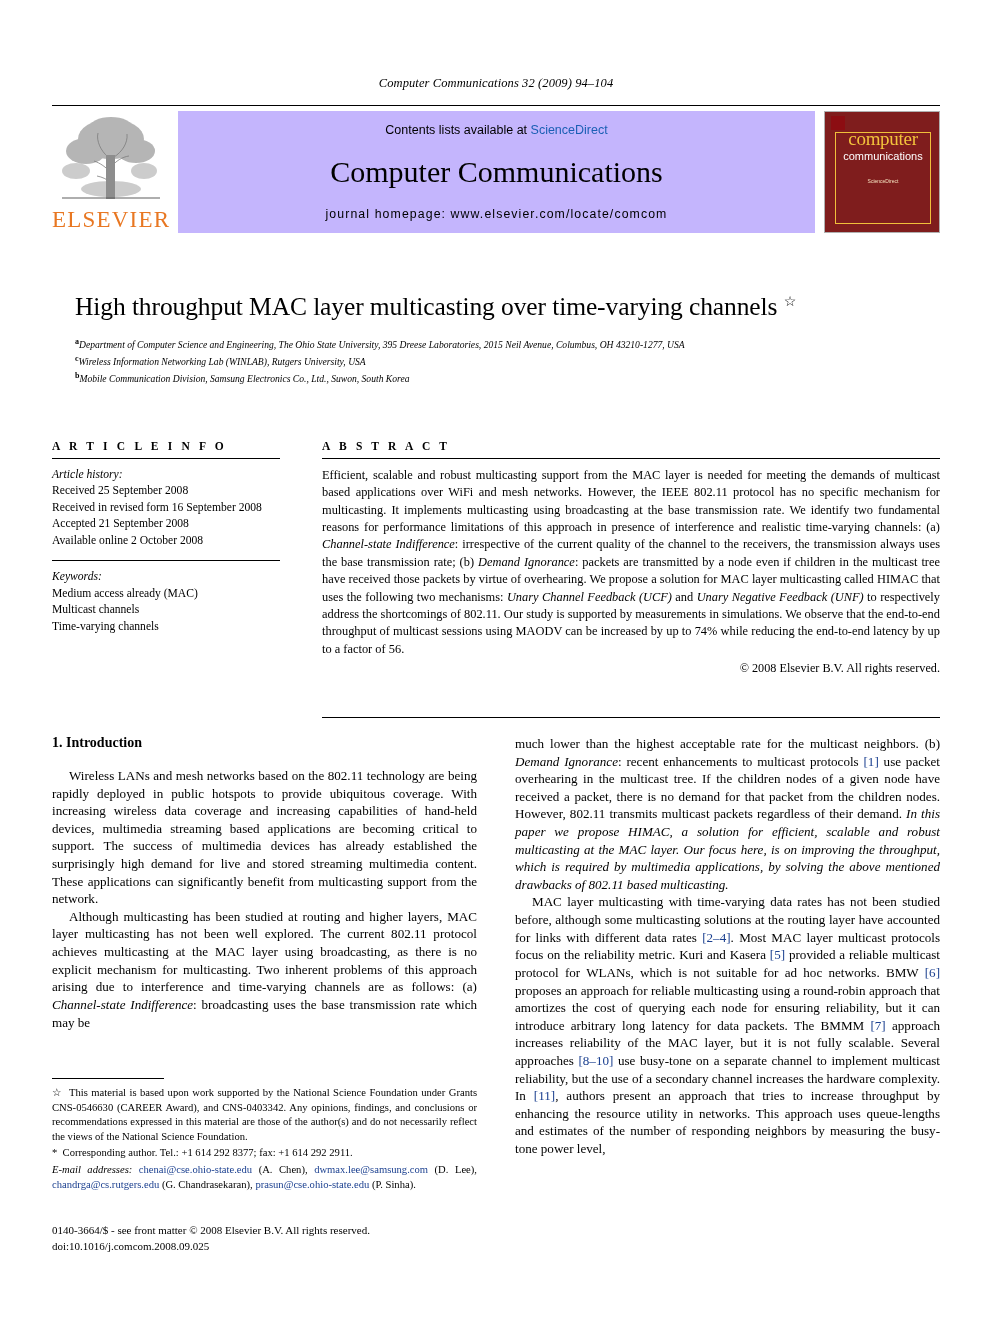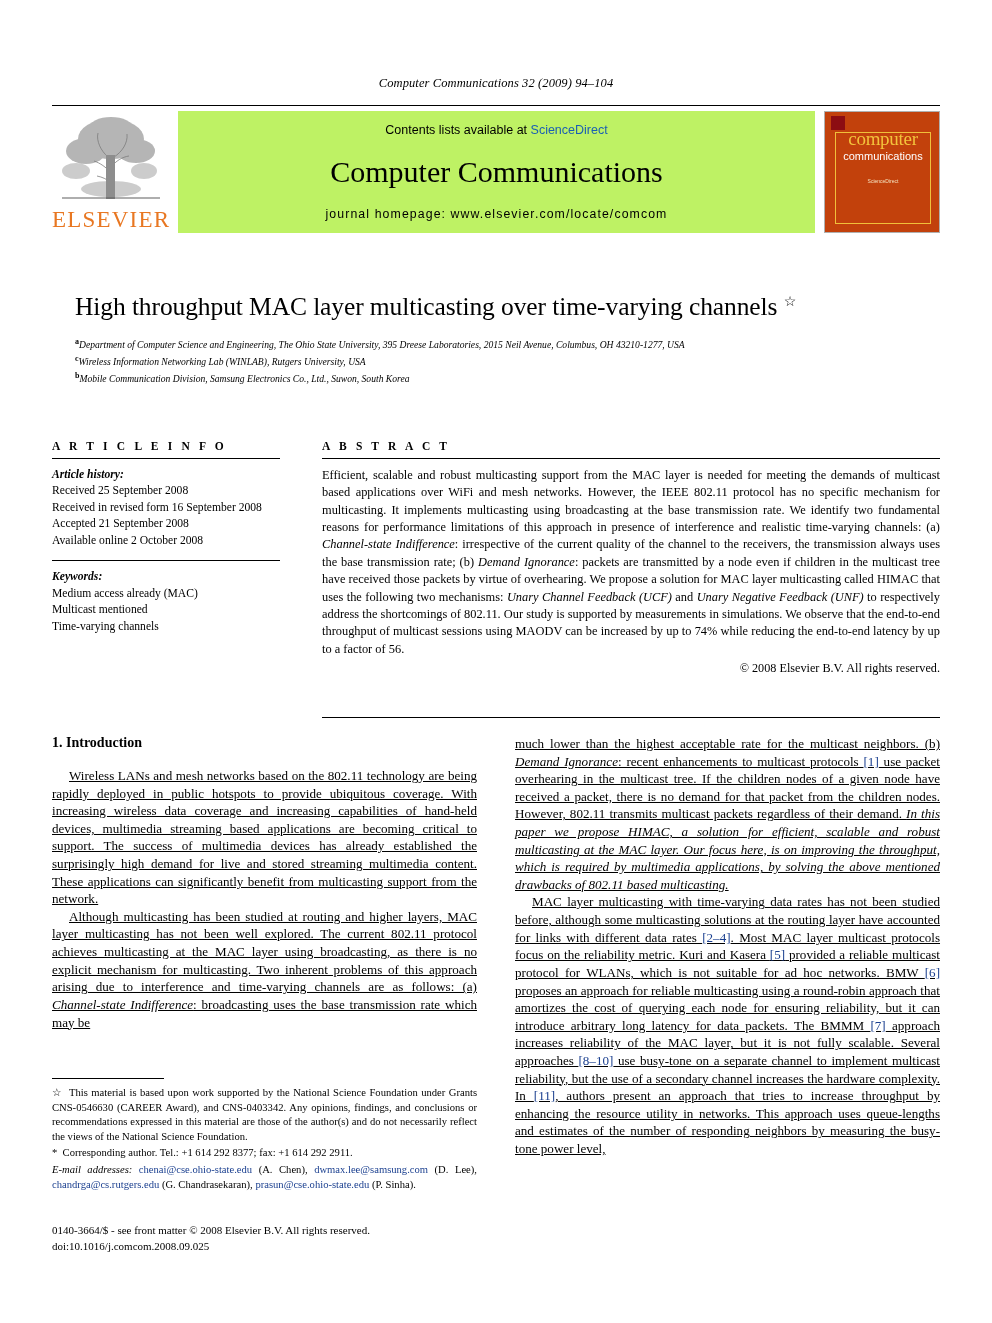--- a/index.html
+++ b/index.html
@@ -69,21 +69,21 @@
     font-size: 23px;
     letter-spacing: 1.2px;
     color: #E87722;
   }
   .journal-band {
     position: absolute;
     top: 6px;
     left: 126px;
     width: 637px;
     height: 122px;
-    background: #bef264;
+    background: #c4b5fd;
   }
   .contents-line {
     position: absolute;
     top: 12px; left: 0;
     width: 637px;
     text-align: center;
     font-family: "Liberation Sans", sans-serif;
     font-size: 12.5px;
   }
   .contents-line .sd {
@@ -105,21 +105,21 @@
     font-family: "Liberation Sans", sans-serif;
     font-size: 12.3px;
     letter-spacing: 1.1px;
   }
   .cover-thumb {
     position: absolute;
     top: 6px;
     left: 772px;
     width: 116px;
     height: 122px;
-    background: #c2410c;
+    background: #7f1d1d;
     border: 1px solid #b0b0b0;
     box-sizing: border-box;
   }
   .cover-inner-frame {
     position: absolute;
     top: 20px; left: 10px;
     width: 96px; height: 92px;
     border: 1px solid #f0c03a;
     box-sizing: border-box;
   }
@@ -229,21 +229,20 @@
     margin: 6px 0 8px 0;
   }
   .hr-thin.sep2 { margin: 11px 0 8px 0; }
   .info-group {
     font-family: "Liberation Serif", serif;
     font-size: 11.6px;
     line-height: 1.42;
   }
   .info-group .lbl {
     font-style: italic;
-    font-weight: bold;
   }
   .abstract-body {
     font-family: "Liberation Serif", serif;
     font-size: 12.4px;
     line-height: 1.40;
     text-align: justify;
   }
   .abstract-body em { font-style: italic; }
   .copyright-line {
     text-align: right;
@@ -283,21 +282,20 @@
     margin: 0 0 16px 0;
   }
   .body-text {
     font-family: "Liberation Serif", serif;
     font-size: 13.1px;
     line-height: 1.345;
     text-align: justify;
     margin: 0;
     text-indent: 17px;
     hyphens: none;
-    text-decoration: underline;
   }
   .body-text + .body-text { margin-top: 0; }
   .body-text em { font-style: italic; }
   .ref { color: #1a3f8f; }
 
   
   .footnote-block {
     position: absolute;
     left: 0;
     top: 343px;
@@ -405,21 +403,21 @@
           <div class="lbl">Article history:</div>
           <div>Received 25 September 2008</div>
           <div>Received in revised form 16 September 2008</div>
           <div>Accepted 21 September 2008</div>
           <div>Available online 2 October 2008</div>
         </div>
         <div class="hr-thin sep2"></div>
         <div class="info-group">
           <div class="lbl">Keywords:</div>
           <div>Medium access already (MAC)</div>
-          <div>Multicast mentioned</div>
+          <div>Multicast channels</div>
           <div>Time-varying channels</div>
         </div>
       </div>
 
       <div class="col-abstract">
         <div class="sec-head">A B S T R A C T</div>
         <div class="hr-thin"></div>
         <div class="abstract-body">Efficient, scalable and robust multicasting support from the MAC layer is needed for meeting the demands of multicast based applications over WiFi and mesh networks. However, the IEEE 802.11 protocol has no specific mechanism for multicasting. It implements multicasting using broadcasting at the base transmission rate. We identify two fundamental reasons for performance limitations of this approach in presence of interference and realistic time-varying channels: (a) <em>Channel-state Indifference</em>: irrespective of the current quality of the channel to the receivers, the transmission always uses the base transmission rate; (b) <em>Demand Ignorance</em>: packets are transmitted by a node even if children in the multicast tree have received those packets by virtue of overhearing. We propose a solution for MAC layer multicasting called HIMAC that uses the following two mechanisms: <em>Unary Channel Feedback (UCF)</em> and <em>Unary Negative Feedback (UNF)</em> to respectively address the shortcomings of 802.11. Our study is supported by measurements in simulations. We observe that the end-to-end throughput of multicast sessions using MAODV can be increased by up to 74% while reducing the end-to-end latency by up to a factor of 56.</div>
         <div class="copyright-line">© 2008 Elsevier B.V. All rights reserved.</div>
       </div>

